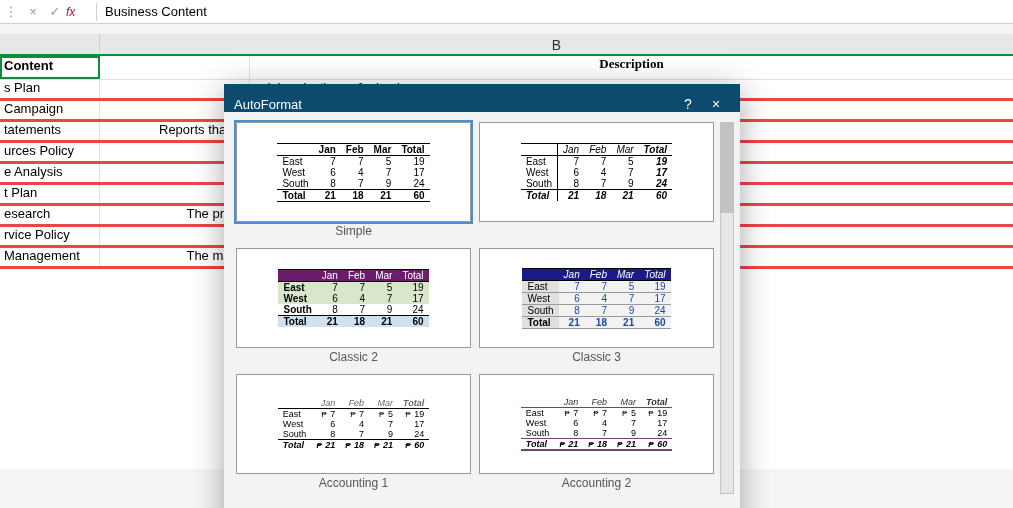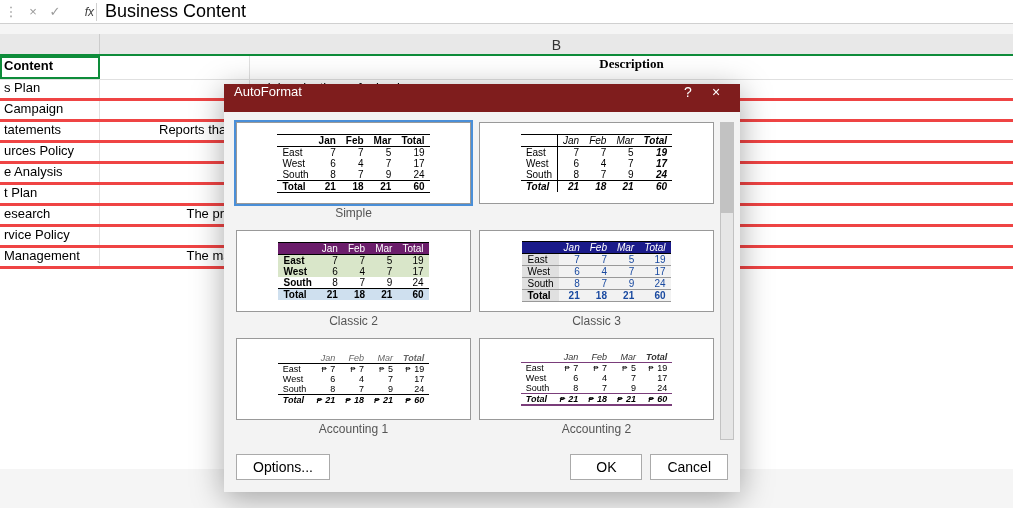--- a/index.html
+++ b/index.html
@@ -1,50 +1,50 @@
 <!DOCTYPE html>
 <html><head>
 <meta charset="utf-8">
 <style>
 * { box-sizing: border-box; margin: 0; padding: 0; }
 body { font-family: 'Segoe UI', Arial, sans-serif; font-size: 13px; background: #f5f5f5; width: 1013px; height: 508px; overflow: hidden; position: relative; }
 
 
 .formula-bar { display: flex; align-items: center; background: #fff; border-bottom: 1px solid #d0d0d0; height: 24px; }
 .fb-btn { width: 22px; height: 22px; display: flex; align-items: center; justify-content: center; color: #999; }
-.fb-fx { font-style: italic; color: #404040; font-size: 12px; width: 28px; text-align: right; }
+.fb-fx { font-style: italic; color: #b91c1c; font-size: 12px; width: 28px; text-align: left; }
 .fb-sep { width: 1px; height: 18px; background: #d0d0d0; margin: 0 2px; }
-.fb-input { flex: 1; padding: 0 6px; font-size: 18px; border: none; outline: none; }
+.fb-input { flex: 1; padding: 0 6px; font-size: 13px; border: none; outline: none; }
 
 
 .col-header { display: flex; height: 22px; background: #e8e8e8; border-bottom: 2px solid #0e8c3a; margin-top: 10px; }
 .col-a { width: 100px; border-right: 1px solid #ccc; }
 .col-b { flex: 1; text-align: center; font-size: 14px; color: #333; line-height: 22px; }
 
 
 .sheet { background: #fff; }
 .hrow { display: flex; height: 24px; border-bottom: 1px solid #e0e0e0; font-weight: bold; }
 .row { display: flex; height: 21px; border-bottom: 3px solid #ef4444; }
 .cell-a { width: 100px; padding: 0 4px; border-right: 1px solid #e0e0e0; white-space: nowrap; overflow: hidden; }
 .cell-a-sel { background: #fff; border: 2px solid #0e8c3a; padding: 0 2px; }
 .cell-spacer { width: 150px; border-right: 1px solid #e0e0e0; text-align: right; padding: 0 4px; white-space: nowrap; overflow: hidden; }
 .cell-b { flex: 1; padding: 0 4px; white-space: nowrap; overflow: hidden; }
 .hrow .cell-b { text-align: center; font-size: 13px; font-family: Liberation Serif, serif; }
 
 
 .dialog { position: absolute; left: 224px; top: 84px; width: 516px; background: #f3f3f3; box-shadow: 0 6px 30px rgba(0,0,0,.35); }
-.dlg-title { background: #7f1d1d; color: #fff; height: 28px; display: flex; align-items: flex-start; padding: 0 10px; font-size: 13px; }
+.dlg-title { background: #0c4a6e; color: #fff; height: 28px; display: flex; align-items: flex-end; padding: 0 10px; font-size: 13px; }
 .dlg-title-text { flex: 1; }
 .dlg-icon { width: 28px; text-align: center; font-size: 14px; cursor: pointer; }
 
 .dlg-body { padding: 10px 6px 6px 12px; display: flex; }
 .grid-wrap { flex: 1; }
 .format-grid { display: grid; grid-template-columns: 1fr 1fr; gap: 6px 8px; }
 .format-cell { }
-.format-preview { background: #fff; border: 1px solid #999; height: 82px; padding: 17px 10px; display: flex; align-items: center; justify-content: center; }
+.format-preview { background: #fff; border: 1px solid #999; height: 100px; padding: 17px 10px; display: flex; align-items: center; justify-content: center; }
 .format-preview.selected { outline: 2px solid #4a8fd8; }
 .format-name { text-align: center; font-size: 12px; color: #555; margin-top: 2px; margin-bottom: 4px; }
 
 .scroll-track { width: 14px; background: #e6e6e6; border: 1px solid #c2c2c2; margin-left: 6px; position: relative; }
 .scroll-thumb { position: absolute; top: 0; left: 0; right: 0; height: 90px; background: #c2c2c2; }
 
 .dlg-footer { display: flex; padding: 8px 12px 12px 12px; gap: 8px; }
 .dlg-footer .spacer { flex: 1; }
 .btn { background: #fff; border: 1px solid #aaa; padding: 4px 16px; font-size: 14px; cursor: pointer; min-width: 72px; }
 

